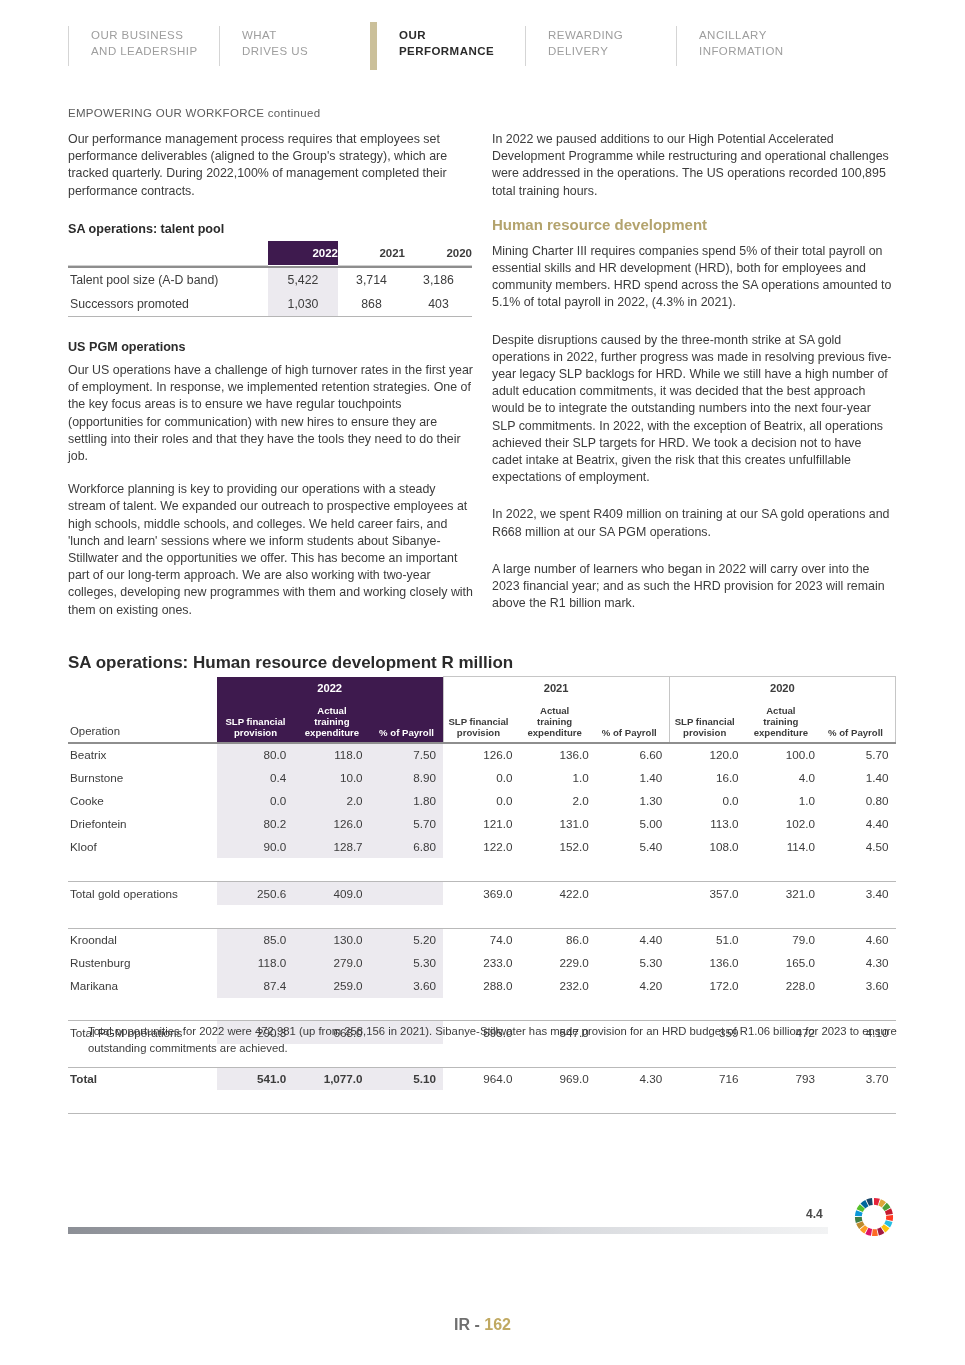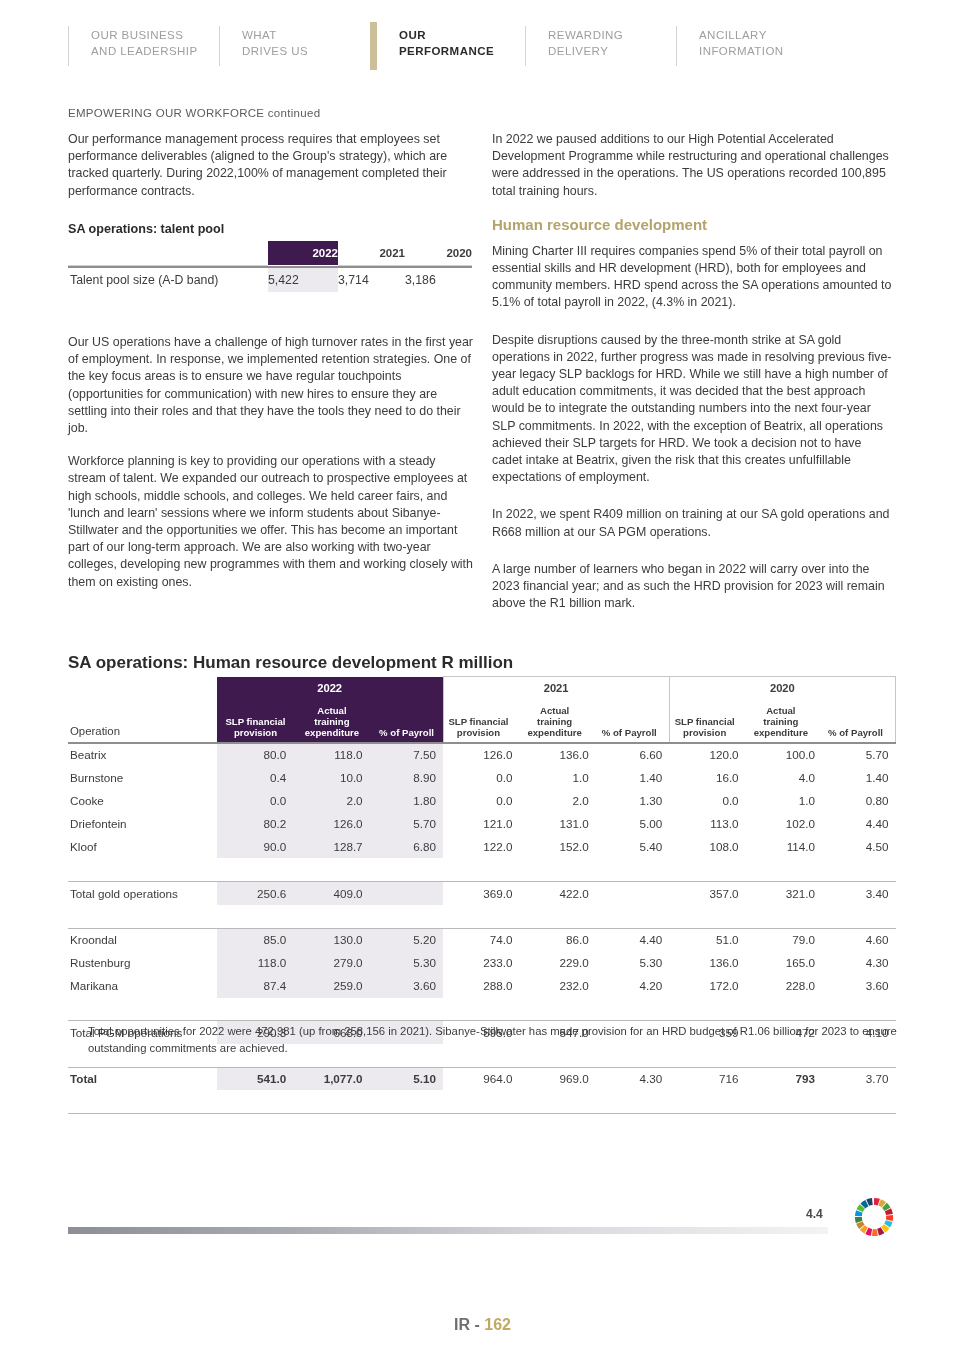--- a/index.html
+++ b/index.html
@@ -102,21 +102,21 @@
   .tp-head th.cur {
     background: #3e1a4e;
     color: #ffffff;
   }
   .tp-head th.other { border-bottom: 1px solid #cfcfcf; }
   .tp-rule td { border-bottom: 2px solid #8e8e8e; height: 0; line-height: 0; font-size: 0; }
   .tp-body td {
     height: 25px;
     font-size: 12.3px;
     color: #3c3c3c;
-    text-align: left;
+    text-align: center;
     padding-right: 8px;
     vertical-align: middle;
   }
   .tp-body td.lbl { text-align: left; padding-left: 2px; padding-right: 0; }
   .tp-body td.shade { background: #eceaef; }
   .tp-last td { border-bottom: 1px solid #b5b5b5; }
 
   
   .hrd-title {
     position: absolute; left: 68px; top: 653px;
@@ -246,25 +246,32 @@
             <td colspan="4"></td>
           </tr>
       </thead>
       <tbody>
         <tr class="tp-body">
           <td class="lbl">Talent pool size (A-D band)</td>
           <td class="shade">5,422</td>
           <td>3,714</td>
           <td>3,186</td>
         </tr>
+        <tr class="tp-body tp-last">
+          <td class="lbl">Successors promoted</td>
+          <td class="shade">1,030</td>
+          <td>868</td>
+          <td>403</td>
+        </tr>
       </tbody>
     </table>
   </div>
 
   <div style="position:absolute;left:68px;top:334px;width:405px">
+    <h3 class="sub">US PGM operations</h3>
     <p class="body">Our US operations have a challenge of high turnover rates in the first year of employment. In response, we implemented retention strategies. One of the key focus areas is to ensure we have regular touchpoints (opportunities for communication) with new hires to ensure they are settling into their roles and that they have the tools they need to do their job.</p>
     <p class="body">Workforce planning is key to providing our operations with a steady stream of talent. We expanded our outreach to prospective employees at high schools, middle schools, and colleges. We held career fairs, and 'lunch and learn' sessions where we inform students about Sibanye-Stillwater and the opportunities we offer. This has become an important part of our long-term approach. We are also working with two-year colleges, developing new programmes with them and working closely with them on existing ones.</p>
   </div>
 
   <div class="colR">
     <p class="body">In 2022 we paused additions to our High Potential Accelerated Development Programme while restructuring and operational challenges were addressed in the operations. The US operations recorded 100,895 total training hours.</p>
     <h3 class="gold">Human resource development</h3>
     <p class="body">Mining Charter III requires companies spend 5% of their total payroll on essential skills and HR development (HRD), both for employees and community members. HRD spend across the SA operations amounted to 5.1% of total payroll in 2022, (4.3% in 2021).</p>
     <p class="body" style="margin-top:20px">Despite disruptions caused by the three-month strike at SA gold operations in 2022, further progress was made in resolving previous five-year legacy SLP backlogs for HRD. While we still have a high number of adult education commitments, it was decided that the best approach would be to integrate the outstanding numbers into the next four-year SLP commitments. In 2022, with the exception of Beatrix, all operations achieved their SLP targets for HRD. We took a decision not to have cadet intake at Beatrix, given the risk that this creates unfulfillable expectations of employment.</p>
     <p class="body" style="margin-top:20px">In 2022, we spent R409 million on training at our SA gold operations and R668 million at our SA PGM operations.</p>
@@ -472,21 +479,21 @@
 
         <tr class="grand">
           <td class="op">Total</td>
           <td class="sh">541.0</td>
           <td class="sh">1,077.0</td>
           <td class="sh">5.10</td>
           <td style="font-weight:normal">964.0</td>
           <td style="font-weight:normal">969.0</td>
           <td style="font-weight:normal">4.30</td>
           <td style="font-weight:normal">716</td>
-          <td style="font-weight:bold">793</td>
+          <td style="font-weight:normal">793</td>
           <td style="font-weight:normal">3.70</td>
         </tr>
 
         <tr class="thin-rule">
             <td colspan="10"></td>
           </tr>
       </tbody>
     </table>
   </div>
 

